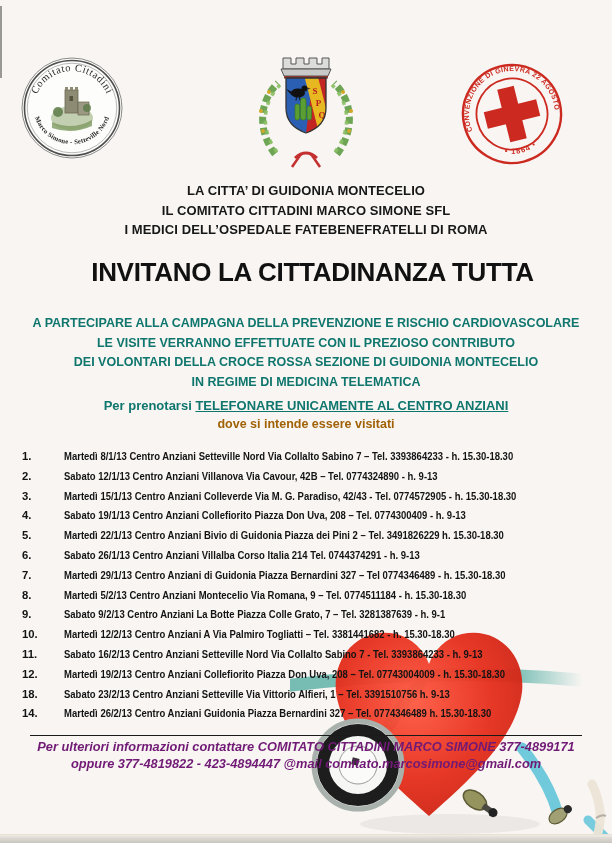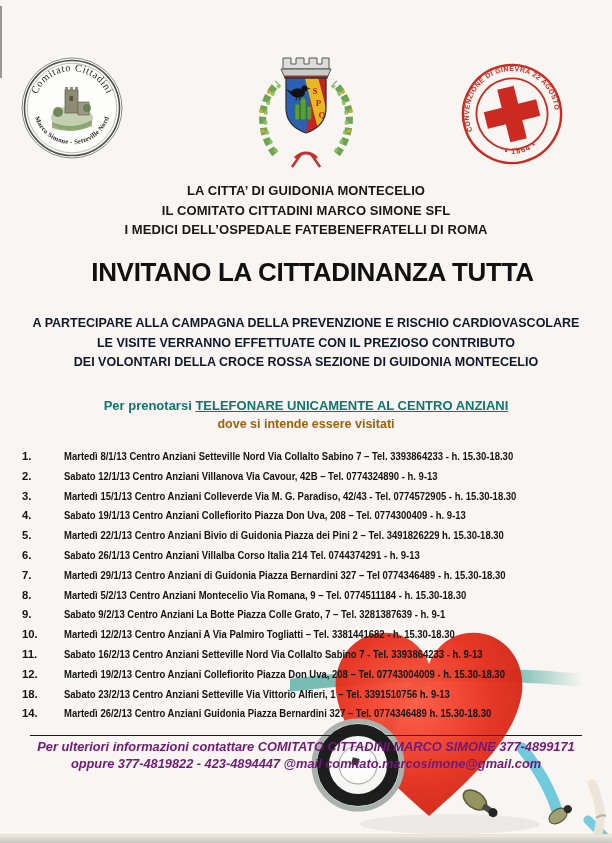--- a/index.html
+++ b/index.html
@@ -3,21 +3,21 @@
 <meta charset="utf-8">
 <style>
   html,body{margin:0;padding:0;}
   body{width:612px;height:843px;position:relative;overflow:hidden;
        font-family:"Liberation Sans",sans-serif;background:#efede9;}
   .paper{position:absolute;inset:0;background:#f8f5f2;}
   .abs{position:absolute;}
   .ctr{left:0;right:0;text-align:center;}
   .hdr-lines{top:181px;font-size:13px;font-weight:700;color:#171717;line-height:19.5px;letter-spacing:.1px;}
   .big-title{top:257px;font-size:26px;font-weight:700;color:#111;letter-spacing:-.3px;margin-left:13px;}
-  .intro{top:314px;font-size:12.5px;font-weight:700;color:#0f172a;line-height:19.5px;}
+  .intro{top:314px;font-size:12.5px;font-weight:700;color:#0f766e;line-height:19.5px;}
   .booking{top:398px;font-size:13px;font-weight:700;color:#0f766e;}
   .booking .u{text-decoration:underline;}
   .booking-sub{top:417px;font-size:12.5px;font-weight:700;color:#a16207;}
   .row{position:absolute;left:0;right:8px;height:20px;font-size:11.3px;font-weight:700;color:#131313;white-space:nowrap;}
   .row .num{position:absolute;left:22px;width:34px;}
   .row .txt{position:absolute;left:64px;display:inline-block;transform:scaleX(.84);transform-origin:left center;}
   .divider{left:30px;width:552px;top:735px;height:0;border-top:1.6px solid #1a1a1a;}
   .footer{font-family:Liberation Sans, sans-serif;font-style:italic;font-weight:700;color:#701a75;font-size:12.8px;text-align:center;}
   .f1{top:739px;}
   .f2{top:756px;}
@@ -186,20 +186,21 @@
     <div>IL COMITATO CITTADINI MARCO SIMONE SFL</div>
     <div>I MEDICI DELL’OSPEDALE FATEBENEFRATELLI DI ROMA</div>
   </div>
 
   <div class="abs ctr big-title">INVITANO LA CITTADINANZA TUTTA</div>
 
   <div class="abs ctr intro">
     <div>A PARTECIPARE ALLA CAMPAGNA DELLA PREVENZIONE E RISCHIO CARDIOVASCOLARE</div>
     <div>LE VISITE VERRANNO EFFETTUATE CON IL PREZIOSO CONTRIBUTO</div>
     <div>DEI VOLONTARI DELLA CROCE ROSSA SEZIONE DI GUIDONIA MONTECELIO</div>
+    <div>IN REGIME DI MEDICINA TELEMATICA</div>
   </div>
 
   <div class="abs ctr booking"><span>Per prenotarsi </span><span class="u">TELEFONARE UNICAMENTE AL CENTRO ANZIANI</span></div>
   <div class="abs ctr booking-sub">dove si intende essere visitati</div>
 
   <div>
     <div class="row" style="top:450px">
         <span class="num">1.</span>
         <span class="txt">Martedì 8/1/13 Centro Anziani Setteville Nord Via Collalto Sabino 7 – Tel. 3393864233 - h. 15.30-18.30</span>
       </div>

